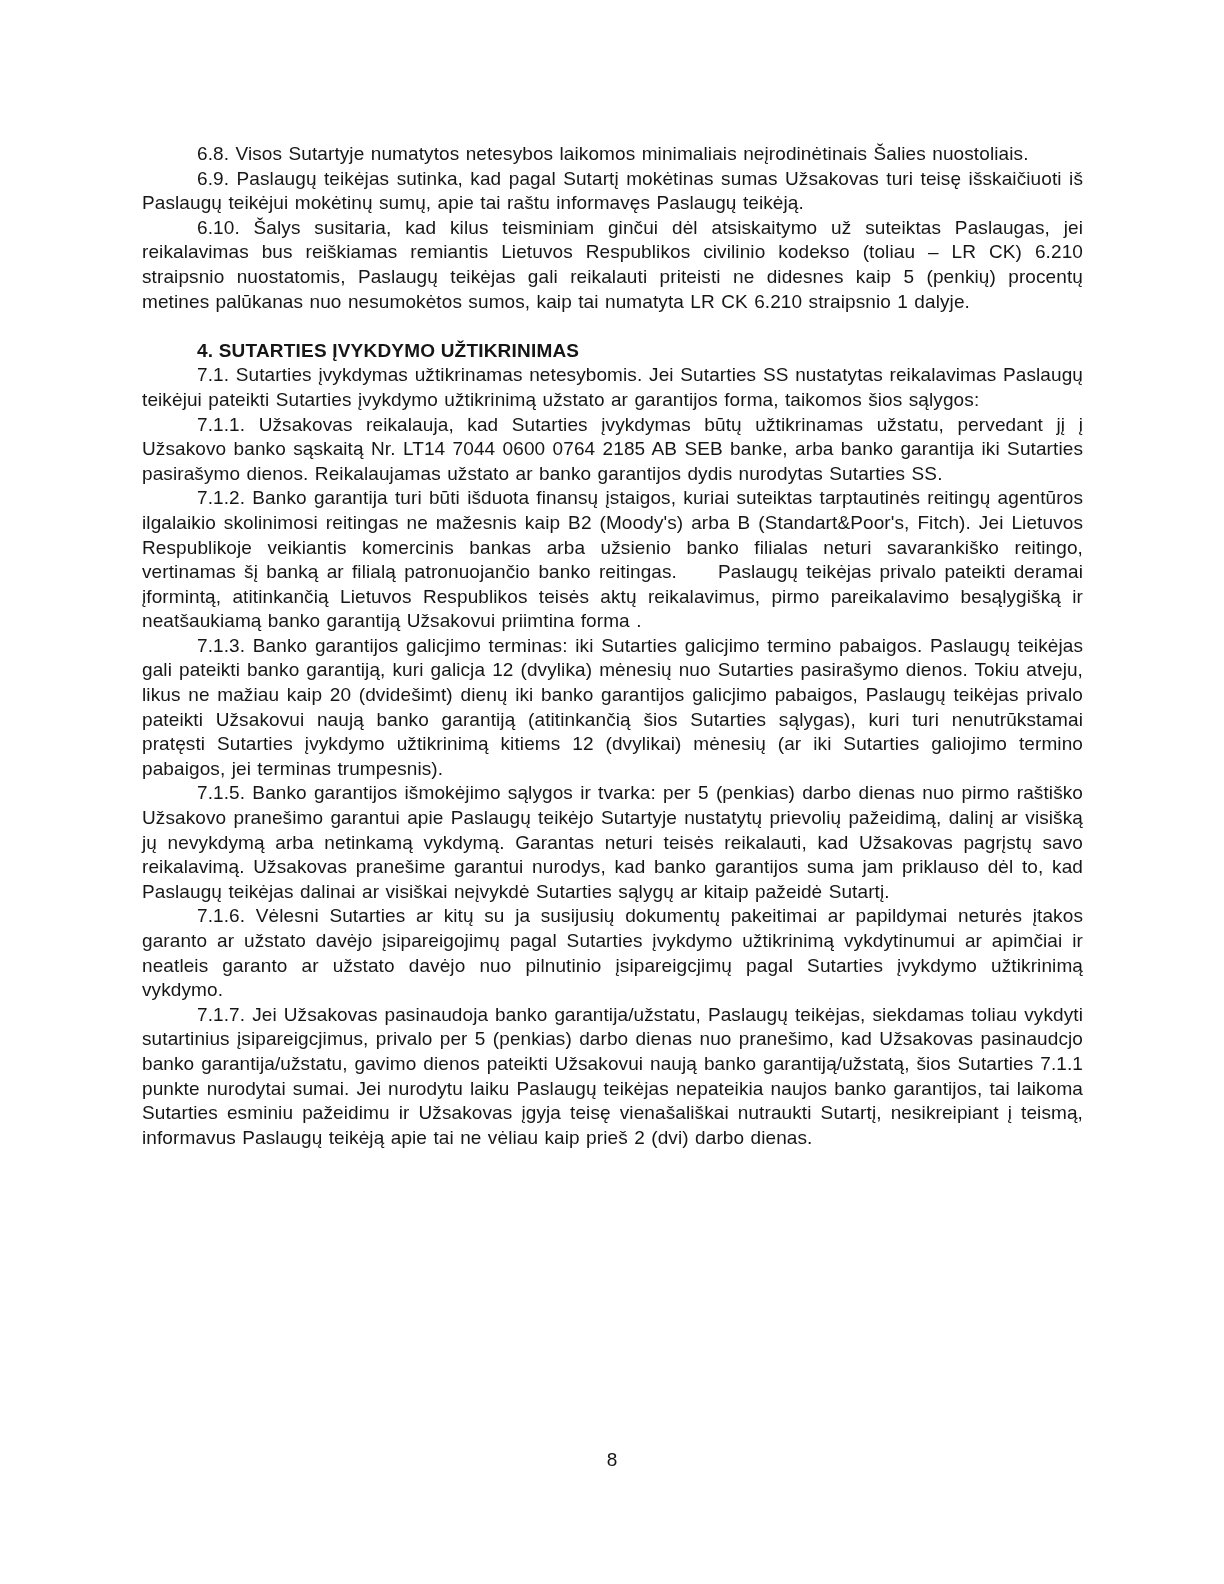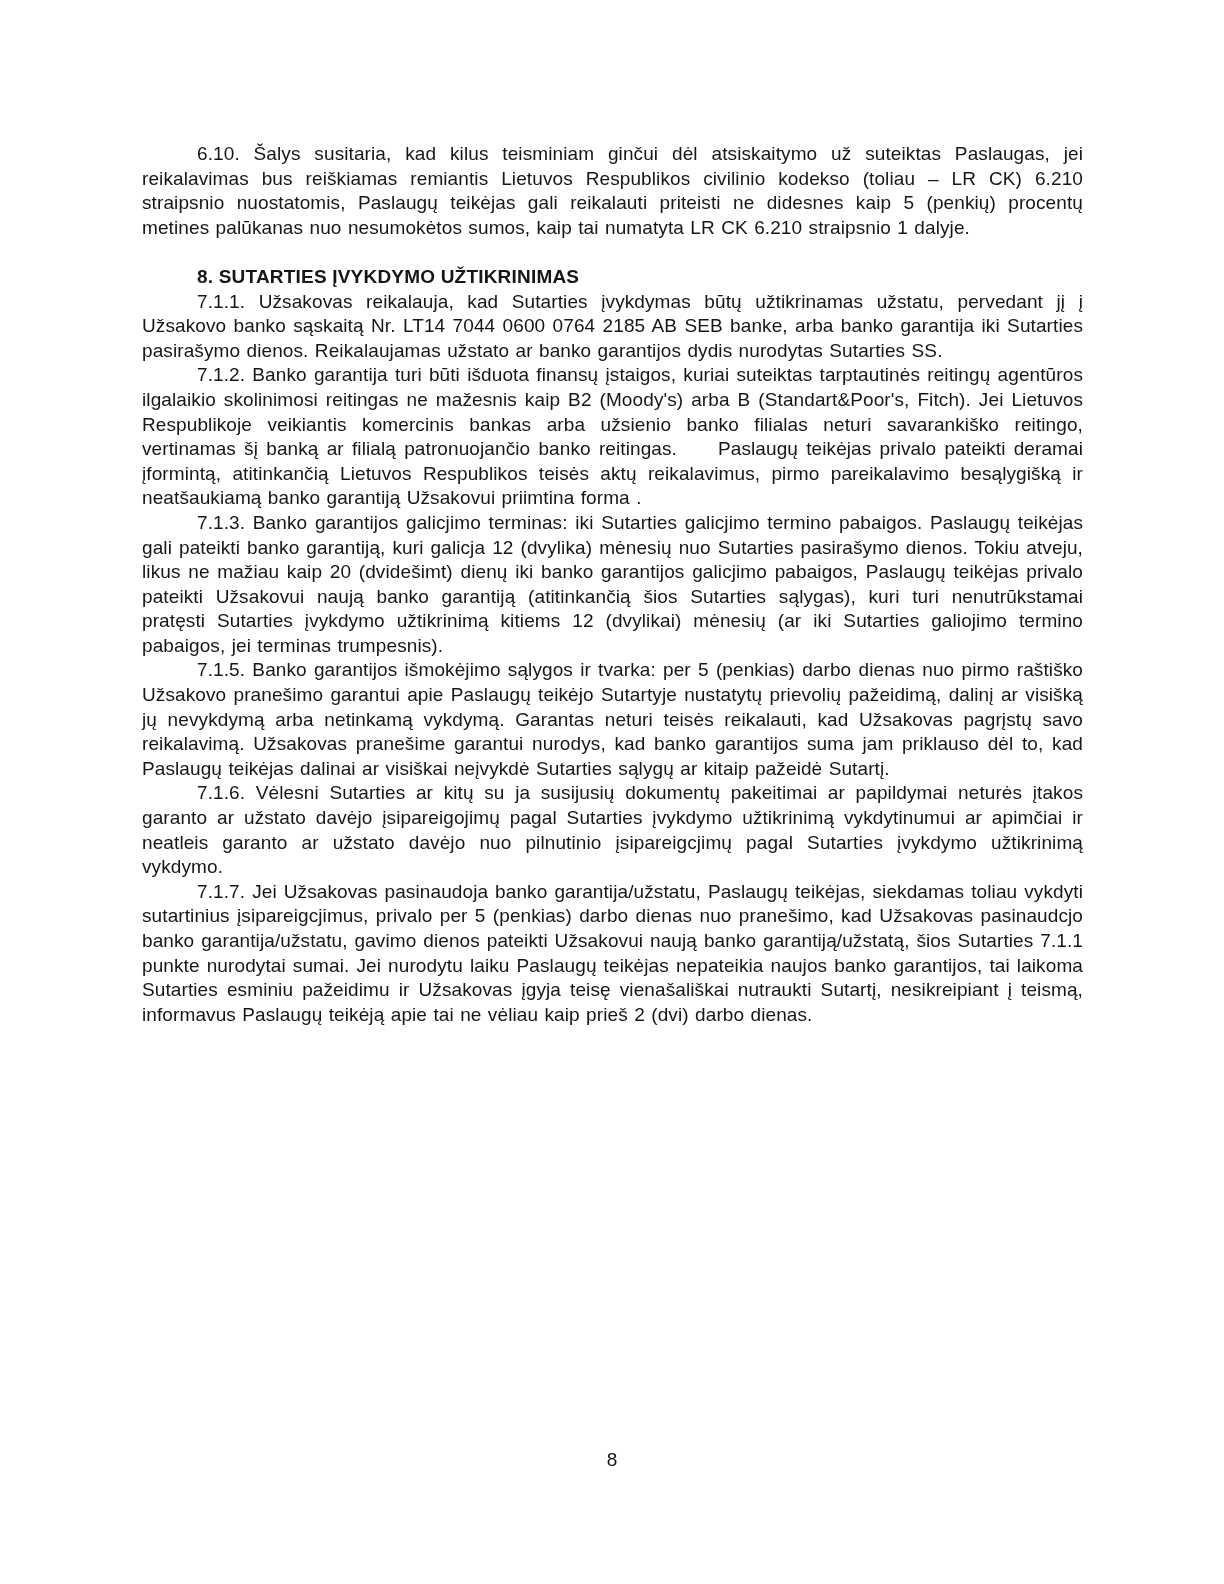--- a/index.html
+++ b/index.html
@@ -48,22 +48,25 @@
     text-align: center;
     font-size: 19px;
     line-height: 24.6px;
   }
 </style>
 </head>
 <body>
 
 <div class="page">
   <div class="content">
+    <p class="para">6.8. Visos Sutartyje numatytos netesybos laikomos minimaliais neįrodinėtinais Šalies nuostoliais.</p>
+    <p class="para">6.9. Paslaugų teikėjas sutinka, kad pagal Sutartį mokėtinas sumas Užsakovas turi teisę išskaičiuoti iš Paslaugų teikėjui mokėtinų sumų, apie tai raštu informavęs Paslaugų teikėją.</p>
     <p class="para">6.10. Šalys susitaria, kad kilus teisminiam ginčui dėl atsiskaitymo už suteiktas Paslaugas, jei reikalavimas bus reiškiamas remiantis Lietuvos Respublikos civilinio kodekso (toliau – LR CK) 6.210 straipsnio nuostatomis, Paslaugų teikėjas gali reikalauti priteisti ne didesnes kaip 5 (penkių) procentų metines palūkanas nuo nesumokėtos sumos, kaip tai numatyta LR CK 6.210 straipsnio 1 dalyje.</p>
-    <h2 class="heading">8. SUTARTIES ĮVYKDYMO UŽTIKRINIMAS</h2>
+    <h2 class="heading">4. SUTARTIES ĮVYKDYMO UŽTIKRINIMAS</h2>
+    <p class="para">7.1. Sutarties įvykdymas užtikrinamas netesybomis. Jei Sutarties SS nustatytas reikalavimas Paslaugų teikėjui pateikti Sutarties įvykdymo užtikrinimą užstato ar garantijos forma, taikomos šios sąlygos:</p>
     <p class="para">7.1.1. Užsakovas reikalauja, kad Sutarties įvykdymas būtų užtikrinamas užstatu, pervedant jį į Užsakovo banko sąskaitą Nr. LT14 7044 0600 0764 2185 AB SEB banke, arba banko garantija iki Sutarties pasirašymo dienos. Reikalaujamas užstato ar banko garantijos dydis nurodytas Sutarties SS.</p>
     <p class="para">7.1.2. Banko garantija turi būti išduota finansų įstaigos, kuriai suteiktas tarptautinės reitingų agentūros ilgalaikio skolinimosi reitingas ne mažesnis kaip B2 (Moody's) arba B (Standart&amp;Poor's, Fitch). Jei Lietuvos Respublikoje veikiantis komercinis bankas arba užsienio banko filialas neturi savarankiško reitingo, vertinamas šį banką ar filialą patronuojančio banko reitingas. &nbsp;&nbsp;&nbsp; Paslaugų teikėjas privalo pateikti deramai įformintą, atitinkančią Lietuvos Respublikos teisės aktų reikalavimus, pirmo pareikalavimo besąlygišką ir neatšaukiamą banko garantiją Užsakovui priimtina forma .</p>
     <p class="para">7.1.3. Banko garantijos galicjimo terminas: iki Sutarties galicjimo termino pabaigos. Paslaugų teikėjas gali pateikti banko garantiją, kuri galicja 12 (dvylika) mėnesių nuo Sutarties pasirašymo dienos. Tokiu atveju, likus ne mažiau kaip 20 (dvidešimt) dienų iki banko garantijos galicjimo pabaigos, Paslaugų teikėjas privalo pateikti Užsakovui naują banko garantiją (atitinkančią šios Sutarties sąlygas), kuri turi nenutrūkstamai pratęsti Sutarties įvykdymo užtikrinimą kitiems 12 (dvylikai) mėnesių (ar iki Sutarties galiojimo termino pabaigos, jei terminas trumpesnis).</p>
     <p class="para">7.1.5. Banko garantijos išmokėjimo sąlygos ir tvarka: per 5 (penkias) darbo dienas nuo pirmo raštiško Užsakovo pranešimo garantui apie Paslaugų teikėjo Sutartyje nustatytų prievolių pažeidimą, dalinį ar visišką jų nevykdymą arba netinkamą vykdymą. Garantas neturi teisės reikalauti, kad Užsakovas pagrįstų savo reikalavimą. Užsakovas pranešime garantui nurodys, kad banko garantijos suma jam priklauso dėl to, kad Paslaugų teikėjas dalinai ar visiškai neįvykdė Sutarties sąlygų ar kitaip pažeidė Sutartį.</p>
     <p class="para">7.1.6. Vėlesni Sutarties ar kitų su ja susijusių dokumentų pakeitimai ar papildymai neturės įtakos garanto ar užstato davėjo įsipareigojimų pagal Sutarties įvykdymo užtikrinimą vykdytinumui ar apimčiai ir neatleis garanto ar užstato davėjo nuo pilnutinio įsipareigcjimų pagal Sutarties įvykdymo užtikrinimą vykdymo.</p>
     <p class="para">7.1.7. Jei Užsakovas pasinaudoja banko garantija/užstatu, Paslaugų teikėjas, siekdamas toliau vykdyti sutartinius įsipareigcjimus, privalo per 5 (penkias) darbo dienas nuo pranešimo, kad Užsakovas pasinaudcjo banko garantija/užstatu, gavimo dienos pateikti Užsakovui naują banko garantiją/užstatą, šios Sutarties 7.1.1 punkte nurodytai sumai. Jei nurodytu laiku Paslaugų teikėjas nepateikia naujos banko garantijos, tai laikoma Sutarties esminiu pažeidimu ir Užsakovas įgyja teisę vienašališkai nutraukti Sutartį, nesikreipiant į teismą, informavus Paslaugų teikėją apie tai ne vėliau kaip prieš 2 (dvi) darbo dienas.</p>
   </div>
   <div class="page-number">8</div>
 </div>
 

